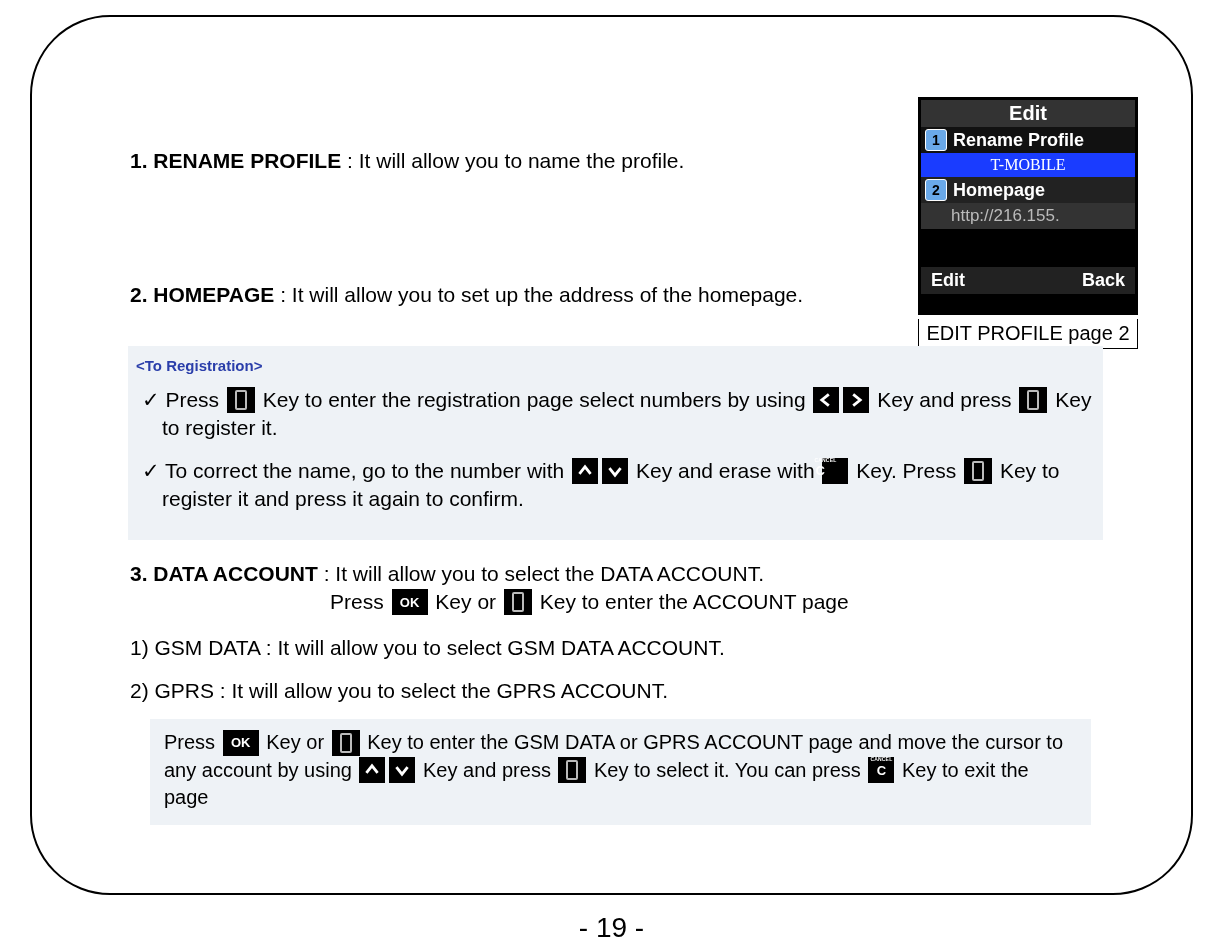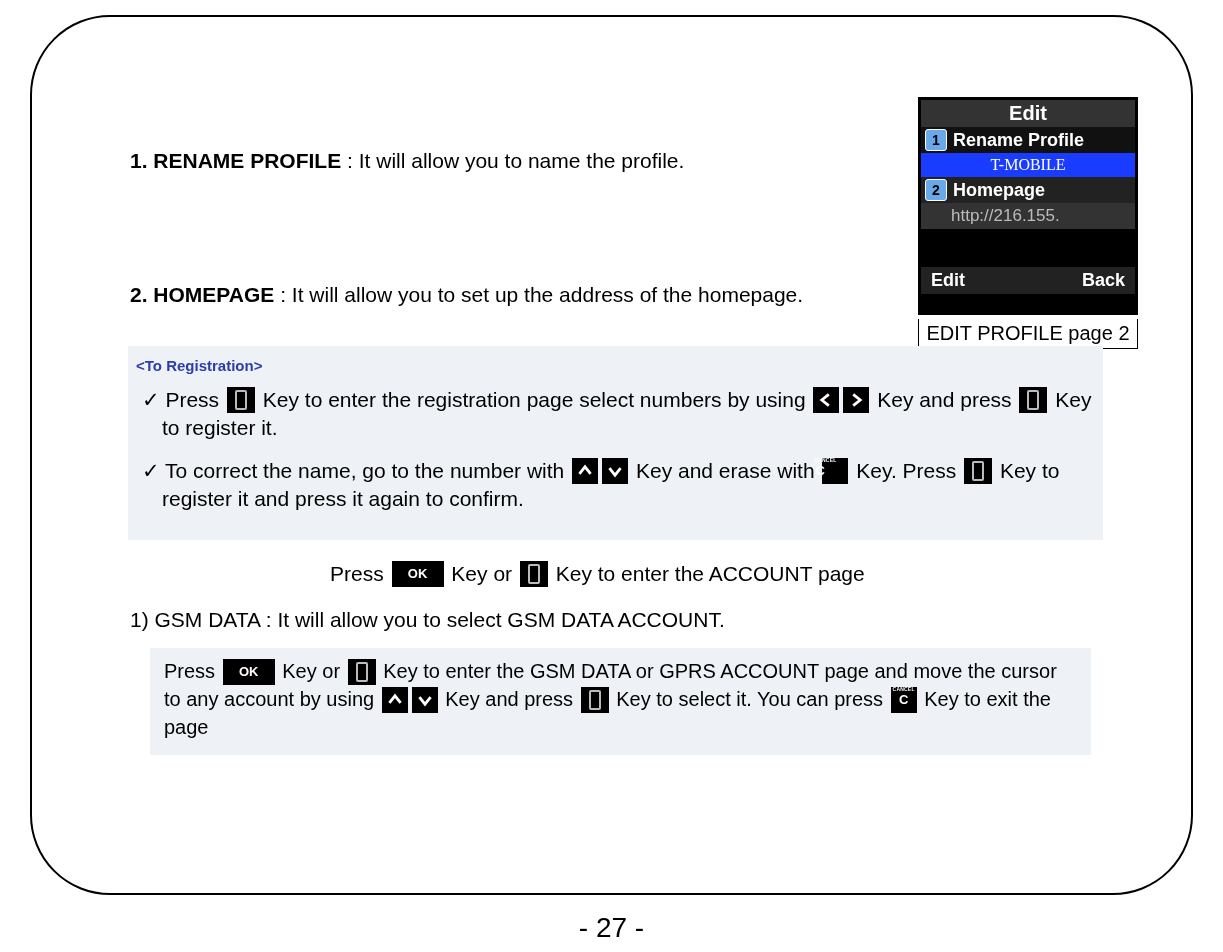--- a/index.html
+++ b/index.html
@@ -38,21 +38,21 @@
   .note { background:#eef2f6; margin: 6px 10px 0 20px; padding: 10px 14px 14px 14px; font-size:20px; }
   
   .key { display:inline-flex; align-items:center; justify-content:center; vertical-align:middle;
          background:#000; color:#fff; width:26px; height:26px; font-size:14px; margin:0 2px; position:relative; top:-1px; }
   .key.soft { width:28px; }
   .key.soft::after { content:""; display:block; width:8px; height:16px; border:2px solid #bbb; border-radius:2px; }
   .key.left { width:26px; height:26px; }
   .key.right { width:26px; height:26px; }
   .key.up { width:26px; height:26px; }
   .key.down { width:26px; height:26px; }
-  .key.ok { width:52px; font-size:13px; font-weight:bold;text-align:right; }
+  .key.ok { width:36px; font-size:13px; font-weight:bold;text-align:right; }
   .key.cancel { width:26px; height:26px; font-size:13px; font-weight:bold; }
   .key.cancel .sup { position:absolute; top:-1px; font-size:5px; color:#fff; letter-spacing:0.2px; }
   .arrow svg { width:14px; height:14px; }
 </style>
 </head>
 <body>
 
 <div class="page-frame">
 
   <div class="figure">
@@ -126,30 +126,34 @@
             <span class="sup">CANCEL</span>
             <span>C</span>
           </span>
         <span>Key. Press</span>
         <span class="key soft"></span>
         <span>Key to register it and press it again to confirm.</span>
       </div>
     </div>
 
     <div class="data-account">
+      <div>
+        <b>3. DATA ACCOUNT</b><span> : It will allow you to select the DATA ACCOUNT.</span>
+      </div>
       <div class="sub">
         <span>Press </span>
         <span class="key ok">OK</span>
         <span>Key or </span>
         <span class="key soft"></span>
         <span> Key to enter the ACCOUNT page</span>
       </div>
 
       <div class="subitems">
         <div class="s">1) GSM DATA : It will allow you to select GSM DATA ACCOUNT.</div>
+        <div class="s">2) GPRS : It will allow you to select the GPRS ACCOUNT.</div>
 
         <div class="note">
           <span>Press</span>
           <span class="key ok">OK</span>
           <span> Key or </span>
           <span class="key soft"></span>
           <span> Key to enter the GSM DATA or GPRS ACCOUNT page and move the cursor to any  account by using </span>
           <span class="key up arrow">
               <svg viewBox="0 0 10 10">
                 <path d="M1 7 L5 2 L9 7" fill="none" stroke="#fff" stroke-width="2"></path>
@@ -167,13 +171,13 @@
               <span>C</span>
             </span>
           <span> Key to exit the page</span>
         </div>
       </div>
     </div>
 
   </div>
 </div>
 
-<div class="page-num">- 27 -</div>
+<div class="page-num">- 19 -</div>
 
 </body></html>

